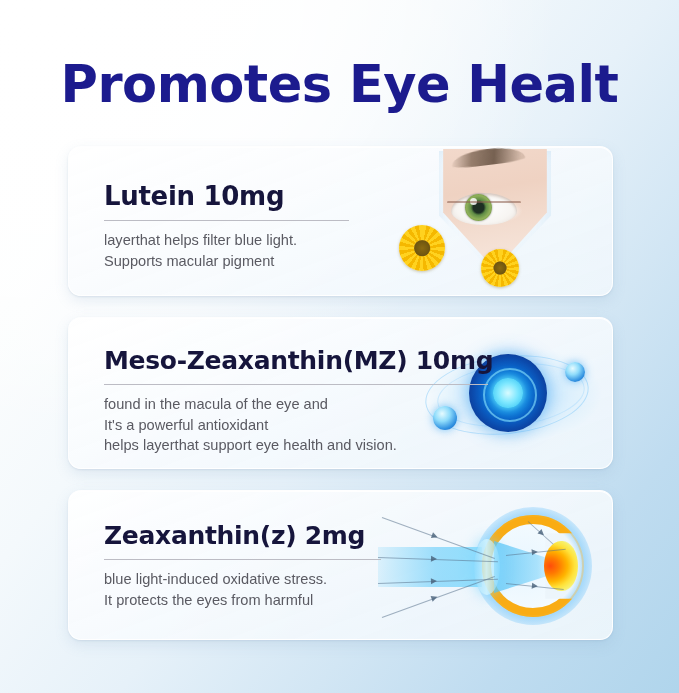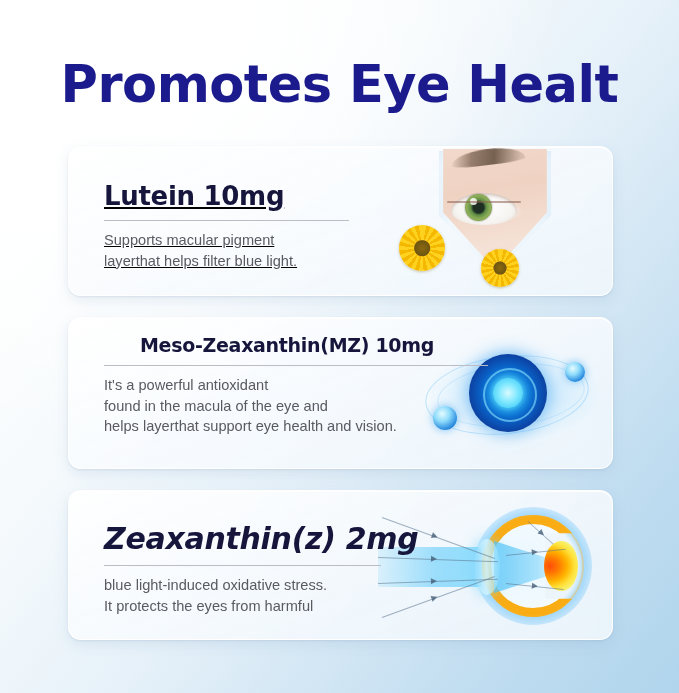--- a/index.html
+++ b/index.html
@@ -68,40 +68,40 @@
         rgba(244,249,253,0.86) 70%,
         rgba(240,247,252,0.88) 100%);
     box-shadow:
       0 1px 2px rgba(120,150,180,0.18),
       0 5px 14px rgba(120,155,190,0.16),
       inset 0 1px 0 rgba(255,255,255,0.95);
     overflow: hidden;
   }
   .card + .card { margin-top: 21px; }
 
-  .card-1 { height: 150px; text-decoration: underline; }
+  .card-1 { height: 150px; }
   .card-2 { height: 152px; }
   .card-3 { height: 150px; }
 
   .card-inner {
     position: relative;
     z-index: 4;
     padding: 0 0 0 35px;
   }
 
   .card-heading {
     font-family: "DejaVu Sans", sans-serif;
     font-weight: 700;
     color: #16153c;
     letter-spacing: -0.3px;
     white-space: nowrap;
   }
   .card-1 .card-heading { font-size: 26px; padding-top: 34px; }
-  .card-2 .card-heading { font-size: 19px; padding-top: 16px; margin-left: 36px; }
-  .card-3 .card-heading { font-size: 30px; padding-top: 30px; font-style: italic; }
+  .card-2 .card-heading { font-size: 25px; padding-top: 28px; }
+  .card-3 .card-heading { font-size: 25px; padding-top: 30px; }
 
   .divider {
     height: 1px;
     background: #bcbcc4;
     margin-top: 9px;
   }
   .card-1 .divider { width: 245px; }
   .card-2 .divider { width: 384px; }
   .card-3 .divider { width: 277px; }
 
@@ -407,43 +407,43 @@
         <div class="lid-top"></div>
         <div class="lashes"></div>
         <div class="flower flower-a"></div>
         <div class="flower flower-b"></div>
       </div>
 
       <div class="card-inner">
         <div class="card-heading">Lutein 10mg</div>
         <div class="divider"></div>
         <div class="card-body">
+          <span class="line">layerthat helps filter blue light.</span>
           <span class="line">Supports macular pigment</span>
-          <span class="line">layerthat helps filter blue light.</span>
         </div>
       </div>
     </div>
 
     <div class="card card-2">
 
       <div class="art art-2">
         <div class="tech-glow"></div>
         <div class="tech-eye-outline"></div>
         <div class="tech-eye-outline2"></div>
         <div class="tech-iris"></div>
         <div class="orb orb-a"></div>
         <div class="orb orb-b"></div>
       </div>
 
       <div class="card-inner">
         <div class="card-heading">Meso-Zeaxanthin(MZ) 10mg</div>
         <div class="divider"></div>
         <div class="card-body">
+          <span class="line">found in the macula of the eye and</span>
           <span class="line">It's a powerful antioxidant</span>
-          <span class="line">found in the macula of the eye and</span>
           <span class="line">helps layerthat support eye health and vision.</span>
         </div>
       </div>
     </div>
 
     <div class="card card-3">
 
       <div class="art art-3">
         <div class="beam-in"></div>
         <div class="ring-glow"></div>

